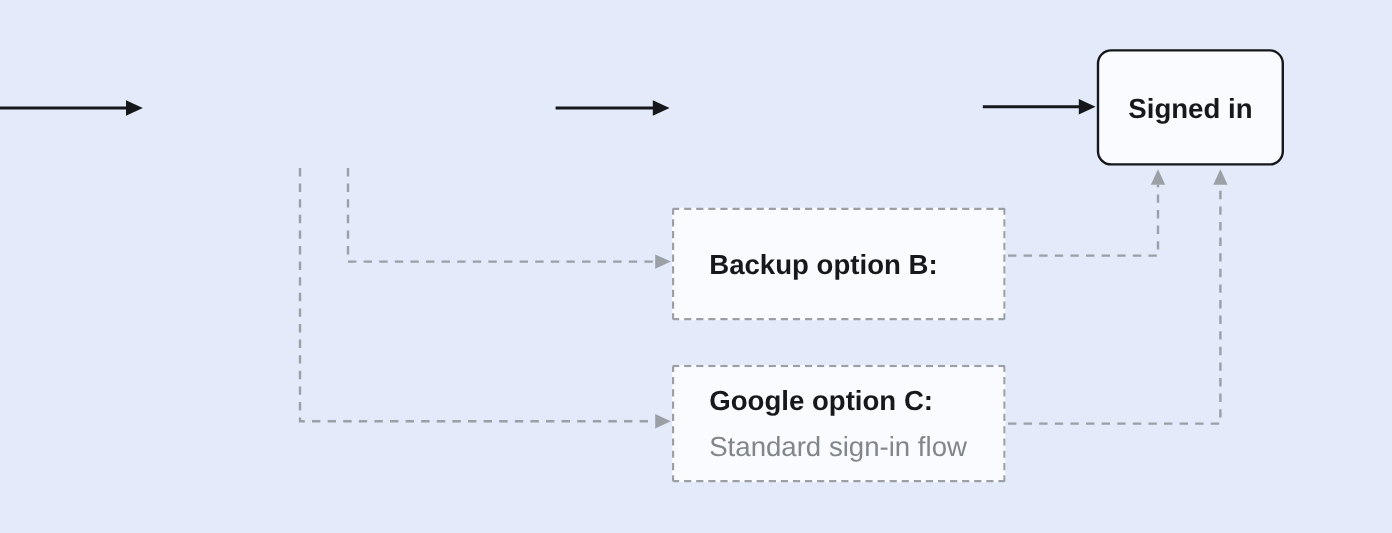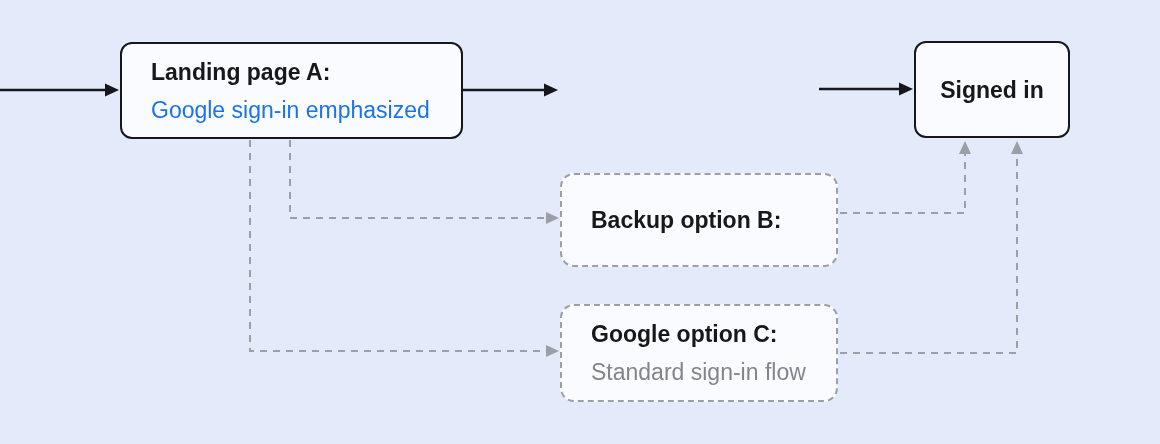--- a/index.html
+++ b/index.html
@@ -28,21 +28,21 @@
     display: flex;
     flex-direction: column;
     justify-content: center;
   }
   .node.solid {
     border: 2.5px solid #15171a;
     border-radius: 12px;
   }
   .node.dashed {
     border: 2px dashed #9aa0a6;
-    border-radius: 14px;
+    border-radius: 2px;
   }
   .node.left-align { padding-left: 29px; padding-right: 10px; }
   .node.center { align-items: center; text-align: center; }
   .node-title {
     font-size: 23px;
     font-weight: bold;
     color: #17181a;
     line-height: 38px;
     white-space: nowrap;
   }
@@ -98,24 +98,20 @@
       <path d="M840,213 L965,213 L965,154" stroke="#9aa0a6" stroke-width="2" fill="none" stroke-dasharray="7 6"></path>
       <polygon points="965,141 959,154 971,154" fill="#9aa0a6"></polygon>
     </g>
 
     <g>
       <path d="M840,353 L1017,353 L1017,154" stroke="#9aa0a6" stroke-width="2" fill="none" stroke-dasharray="7 6"></path>
       <polygon points="1017,141 1011,154 1023,154" fill="#9aa0a6"></polygon>
     </g>
   </svg>
 
-  <div class="node solid left-align" style="left:120px; top:42px; width:343px; height:97px;">
-    <div class="node-title">Landing page A:</div>
-    <div class="node-subtitle subtitle-blue">Google sign-in emphasized</div>
-  </div>
 
 
   <div class="node solid center" style="left:914px; top:41px; width:156px; height:97px;">
     <div class="node-label">Signed in</div>
   </div>
 
   <div class="node dashed left-align" style="left:560px; top:173px; width:278px; height:94px;">
     <div class="node-title">Backup option B:</div>
   </div>
 

